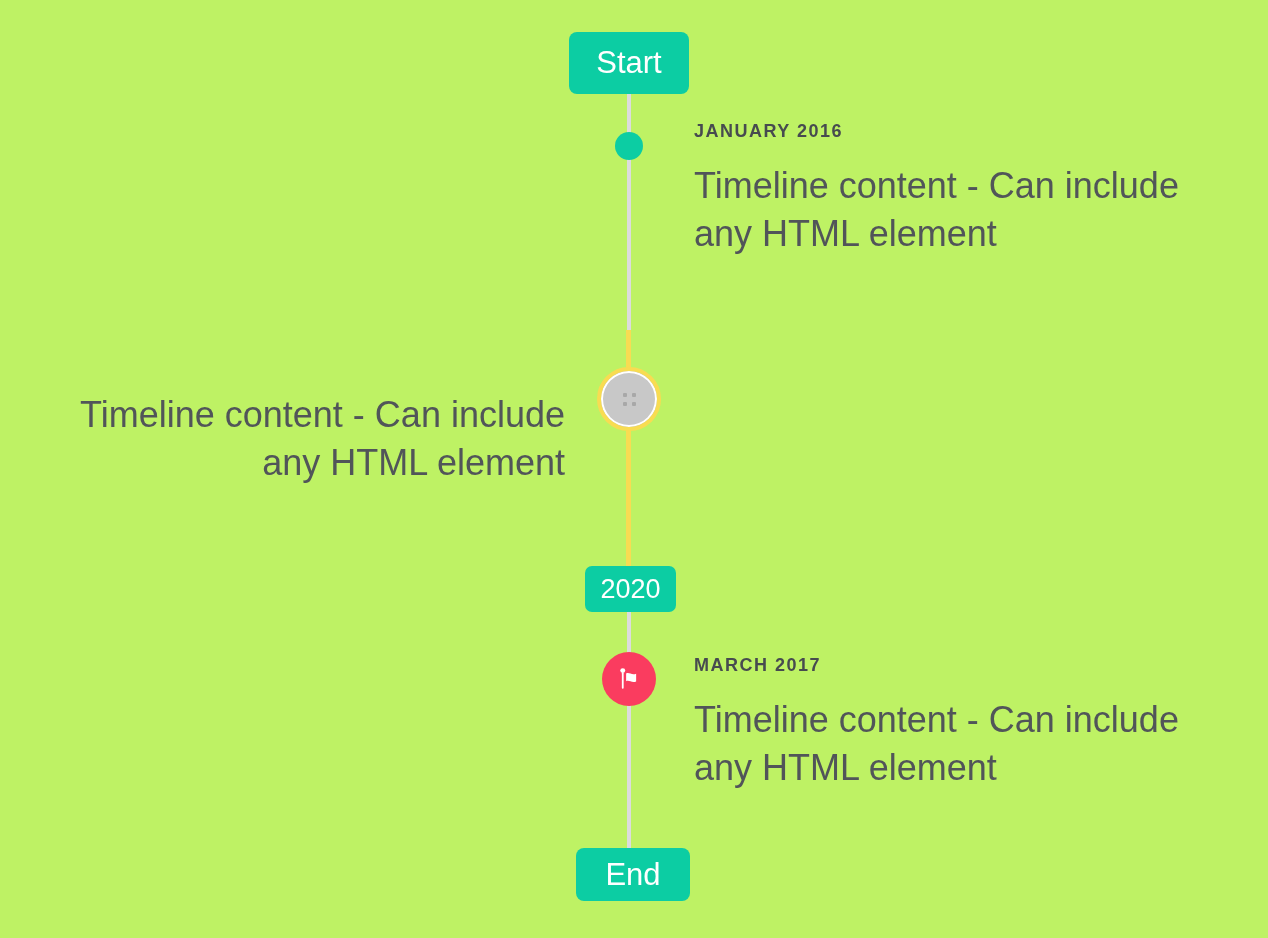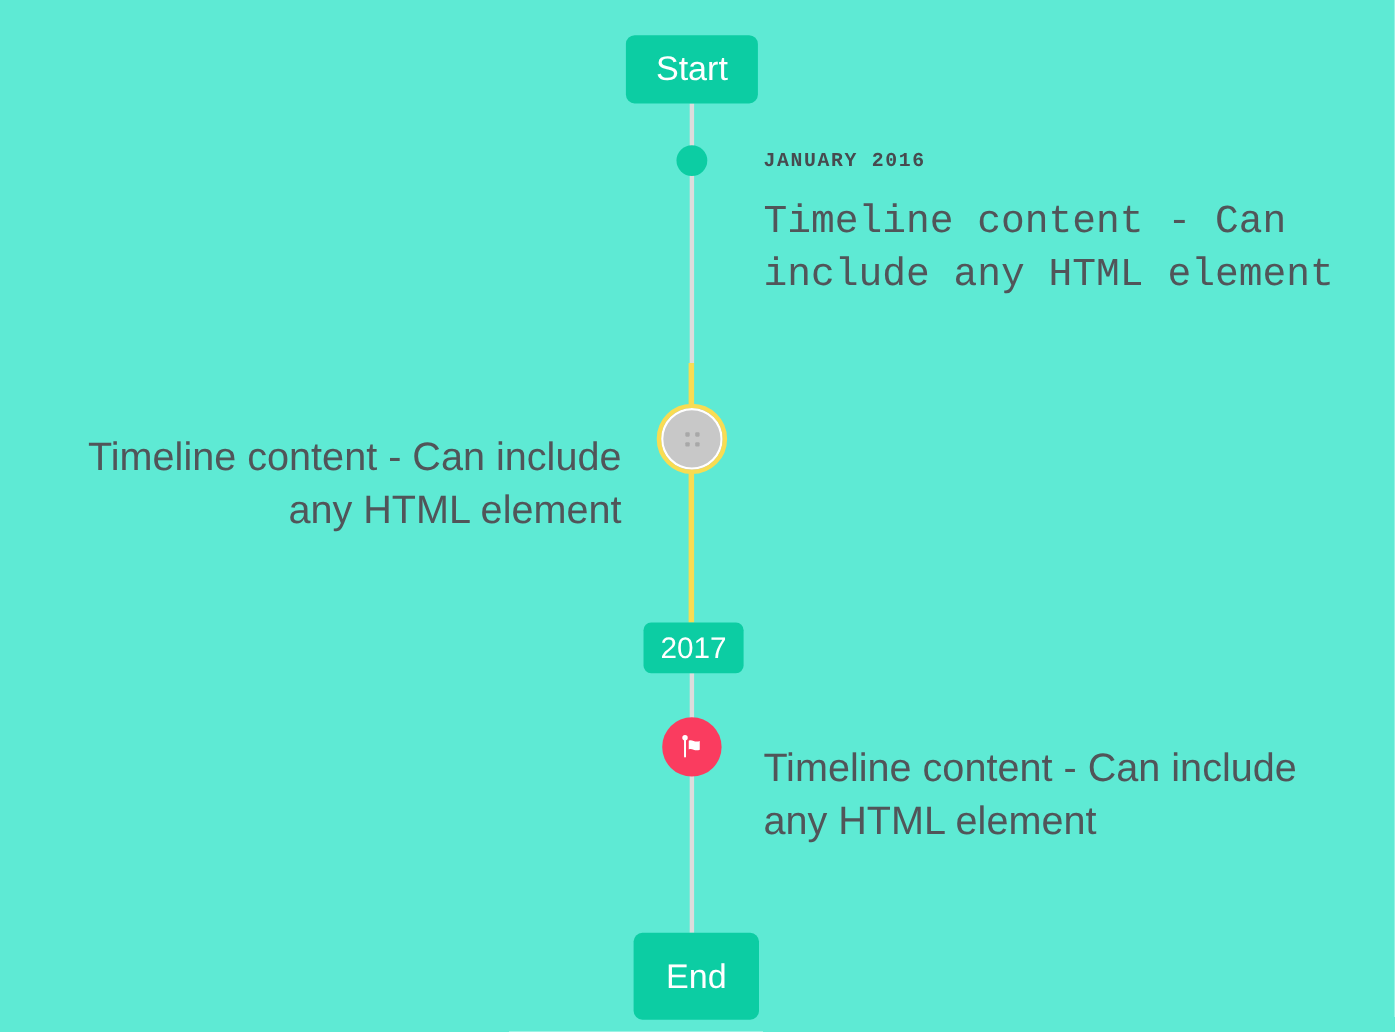--- a/index.html
+++ b/index.html
@@ -4,21 +4,21 @@
 <style>
   html, body {
     margin: 0;
     padding: 0;
     background: #ffffff;
   }
   .timeline-canvas {
     position: relative;
     width: 1268px;
     height: 938px;
-    background: #5eead4;
+    background: #bef264;
     font-family: "Liberation Sans", "DejaVu Sans", sans-serif;
     overflow: hidden;
   }
 
   
   .line-seg {
     position: absolute;
     left: 627px;
     width: 4px;
     background: var(--line-gray);
@@ -39,21 +39,21 @@
     background: var(--teal);
     color: var(--badge-text);
     display: flex;
     align-items: center;
     justify-content: center;
     border-radius: 8px;
     z-index: 3;
   }
   .badge.start  { left: 569px; top: 32px;  width: 120px; height: 62px; font-size: 31px; }
   .badge.period { left: 585px; top: 566px; width: 91px;  height: 46px; font-size: 27px; border-radius: 7px; }
-  .badge.end    { left: 576px; top: 848px; width: 114px; height: 79px; font-size: 31px; }
+  .badge.end    { left: 576px; top: 848px; width: 114px; height: 53px; font-size: 31px; }
 
   
   .marker {
     position: absolute;
     border-radius: 50%;
     z-index: 2;
     display: flex;
     align-items: center;
     justify-content: center;
     box-sizing: content-box;
@@ -99,38 +99,38 @@
     line-height: 22px;
     color: var(--title-color);
   }
   .item .item-content {
     margin-top: 20px;
     font-size: 36px;
     line-height: 48px;
     font-weight: 400;
     color: var(--text-color);
   }
-  .item.item-1 { left: 694px; top: 136px; text-align: left; font-family: Liberation Mono, monospace; }
+  .item.item-1 { left: 694px; top: 120px; text-align: left; }
   .item.item-2 { left: 35px;  top: 371px; text-align: right; }
   .item.item-3 { left: 694px; top: 654px; text-align: left; }
 </style>
 </head>
 <body>
 
 <div class="timeline-canvas">
 
   <div class="line-seg seg-top"></div>
   <div class="line-seg highlight"></div>
   <div class="line-seg seg-bottom"></div>
 
   <div class="badge start">
     <span>Start</span>
   </div>
   <div class="badge period">
-    <span>2017</span>
+    <span>2020</span>
   </div>
   <div class="badge end">
     <span>End</span>
   </div>
 
   <div class="marker dot"></div>
 
   <div class="marker selected-circle">
     <span class="grip-dots">
       <span></span>
@@ -153,16 +153,17 @@
   <div class="item item-1">
     <div class="item-title">JANUARY 2016</div>
     <div class="item-content">Timeline content - Can include any HTML element</div>
   </div>
 
   <div class="item item-2">
     <div class="item-content">Timeline content - Can include any HTML element</div>
   </div>
 
   <div class="item item-3">
+    <div class="item-title">MARCH 2017</div>
     <div class="item-content">Timeline content - Can include any HTML element</div>
   </div>
 
 </div>
 
 </body></html>

